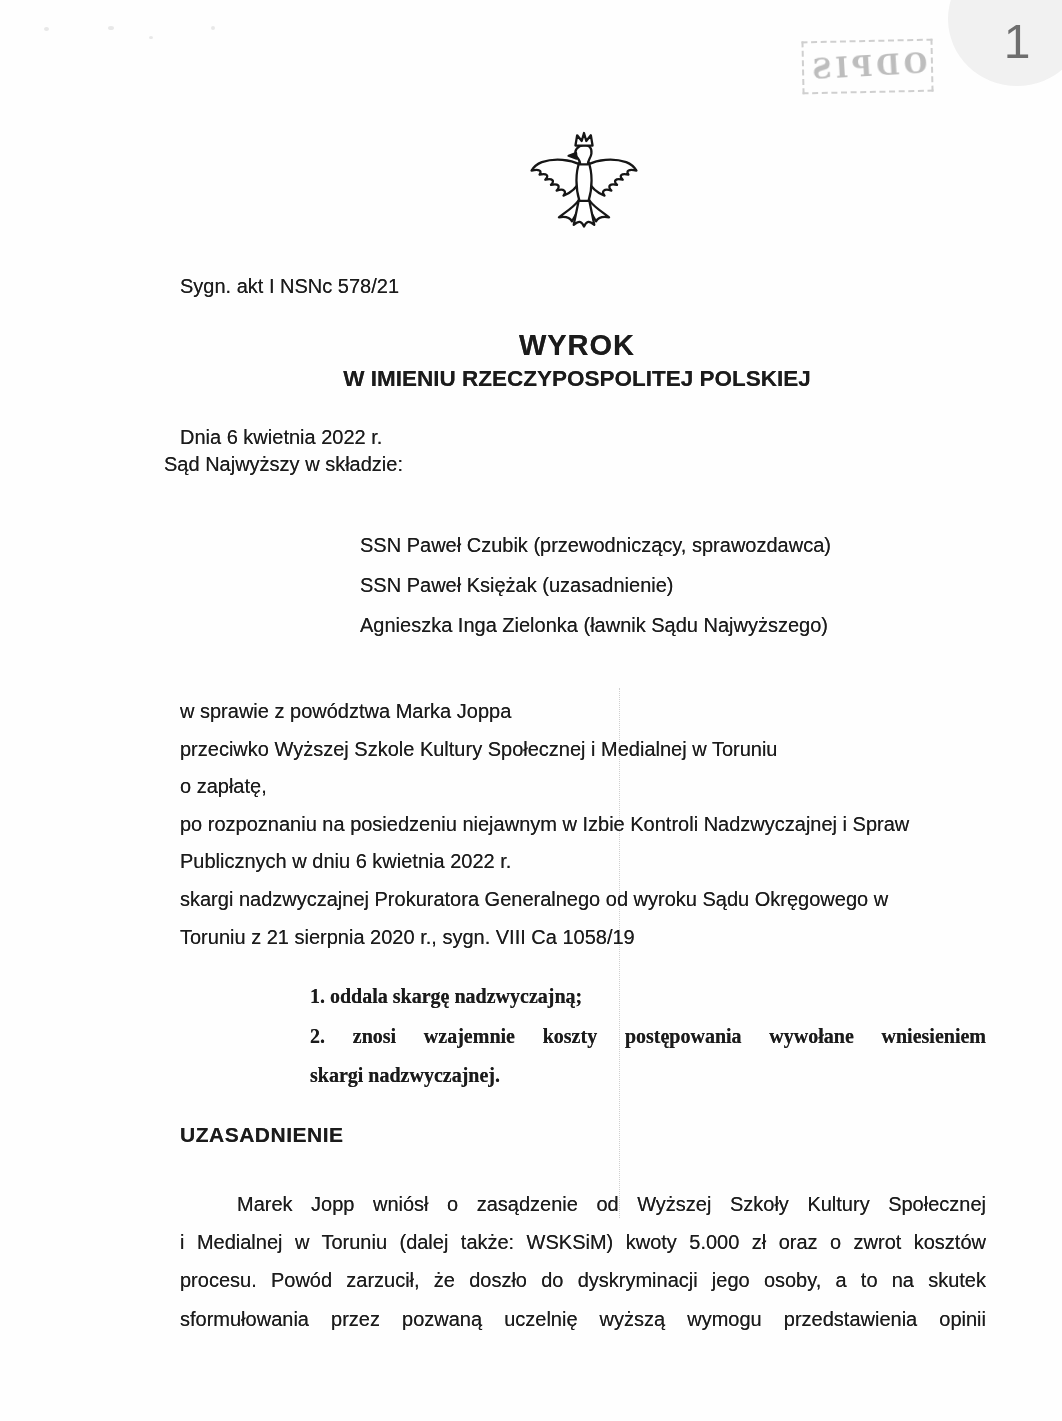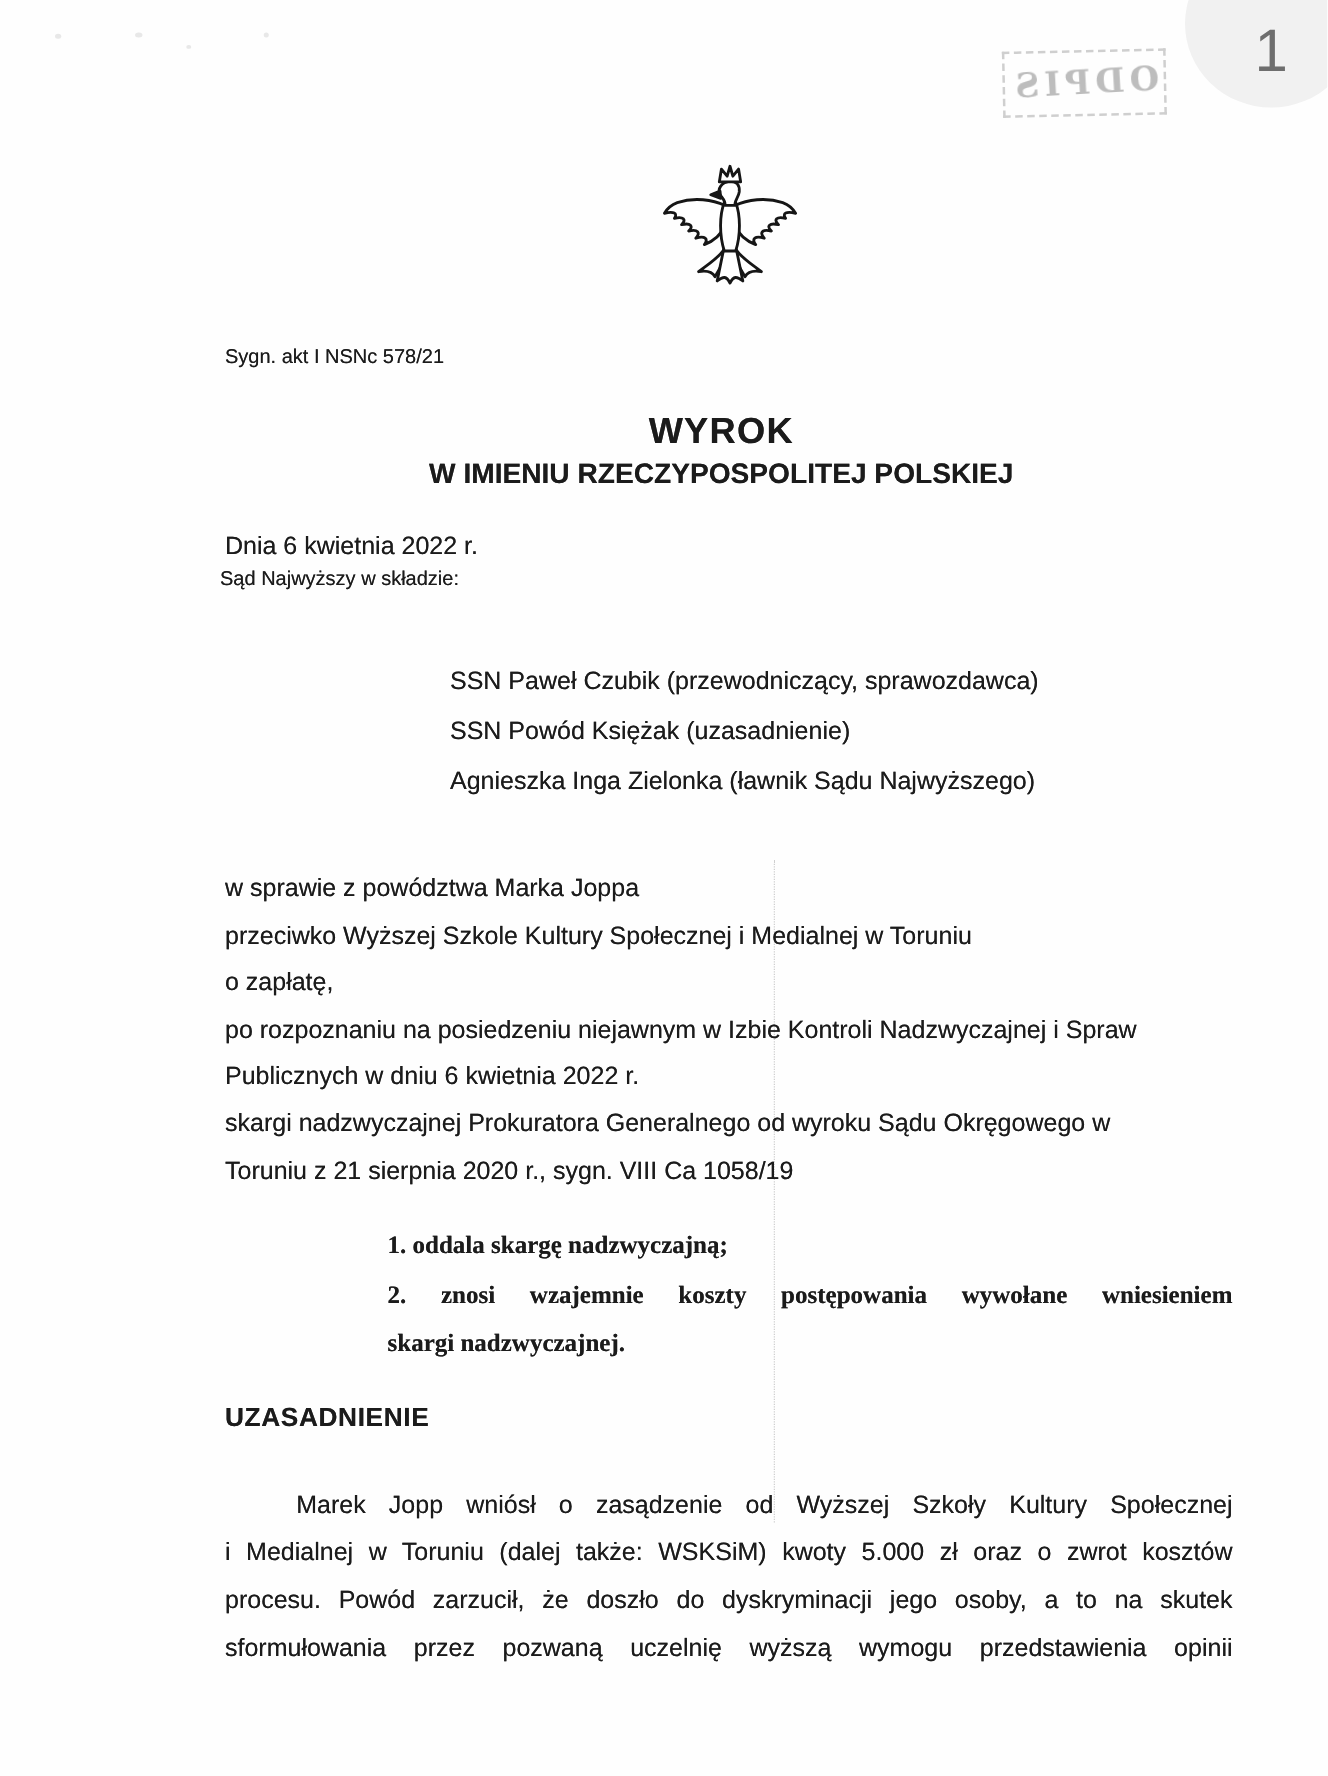--- a/index.html
+++ b/index.html
@@ -45,28 +45,28 @@
     background: #f1f1f1; border-radius: 50%;
     display: flex; align-items: center; justify-content: center;
     padding-top: 44px;
   }
   .page-badge span {
     font-size: 48px; color: #6e6e6e; font-weight: 400;
   }
 
   .emblem { position: absolute; left: 527px; top: 128px; width: 114px; height: 124px; }
 
-  .case-ref { position: absolute; left: 180px; top: 272px; font-size: 16px; line-height: 28px; }
+  .case-ref { position: absolute; left: 180px; top: 272px; font-size: 20px; line-height: 28px; }
 
   .title-block { position: absolute; left: 174px; width: 806px; text-align: center; }
   .title-main { top: 326px; font-size: 29px; font-weight: bold; letter-spacing: 1px; line-height: 38px; }
   .title-sub  { top: 364px; font-size: 22.5px; font-weight: bold; line-height: 30px; }
 
   .date-line  { position: absolute; left: 180px; width: 806px; top: 423px; font-size: 20px; line-height: 28px; }
-  .court-line { position: absolute; left: 176px; top: 450px; font-size: 16px; line-height: 28px; }
+  .court-line { position: absolute; left: 164px; top: 450px; font-size: 20px; line-height: 28px; }
 
   .judges { position: absolute; left: 360px; top: 525px; font-size: 20px; line-height: 40px; }
 
   .case-intro { position: absolute; left: 180px; top: 693px; width: 808px; font-size: 20px; line-height: 37.6px; }
 
   .ruling { position: absolute; left: 310px; top: 977px; width: 676px; font-size: 20px; font-weight: bold; line-height: 39.6px; font-family: Liberation Serif, serif; }
 
   .uzasadnienie-heading {
     position: absolute; left: 180px; top: 1120px; width: 806px;
     text-align: left; font-size: 21px; font-weight: bold; letter-spacing: .5px; line-height: 30px;
@@ -120,21 +120,21 @@
   <div class="case-ref txt">Sygn. akt I NSNc 578/21</div>
 
   <div class="title-block title-main txt">WYROK</div>
   <div class="title-block title-sub txt">W IMIENIU RZECZYPOSPOLITEJ POLSKIEJ</div>
 
   <div class="date-line txt">Dnia 6 kwietnia 2022 r.</div>
   <div class="court-line txt">Sąd Najwyższy w składzie:</div>
 
   <div class="judges txt">
     <div class="line">SSN Paweł Czubik (przewodniczący, sprawozdawca)</div>
-    <div class="line">SSN Powód Księżak (uzasadnienie)</div>
+    <div class="line">SSN Paweł Księżak (uzasadnienie)</div>
     <div class="line">Agnieszka Inga Zielonka (ławnik Sądu Najwyższego)</div>
   </div>
 
   <div class="case-intro txt">
     <div class="line">w sprawie z powództwa Marka Joppa</div>
     <div class="line">przeciwko Wyższej Szkole Kultury Społecznej i Medialnej w Toruniu</div>
     <div class="line">o zapłatę,</div>
     <div class="line">po rozpoznaniu na posiedzeniu niejawnym w Izbie Kontroli Nadzwyczajnej i Spraw</div>
     <div class="line">Publicznych w dniu 6 kwietnia 2022 r.</div>
     <div class="line">skargi nadzwyczajnej Prokuratora Generalnego od wyroku Sądu Okręgowego w</div>

